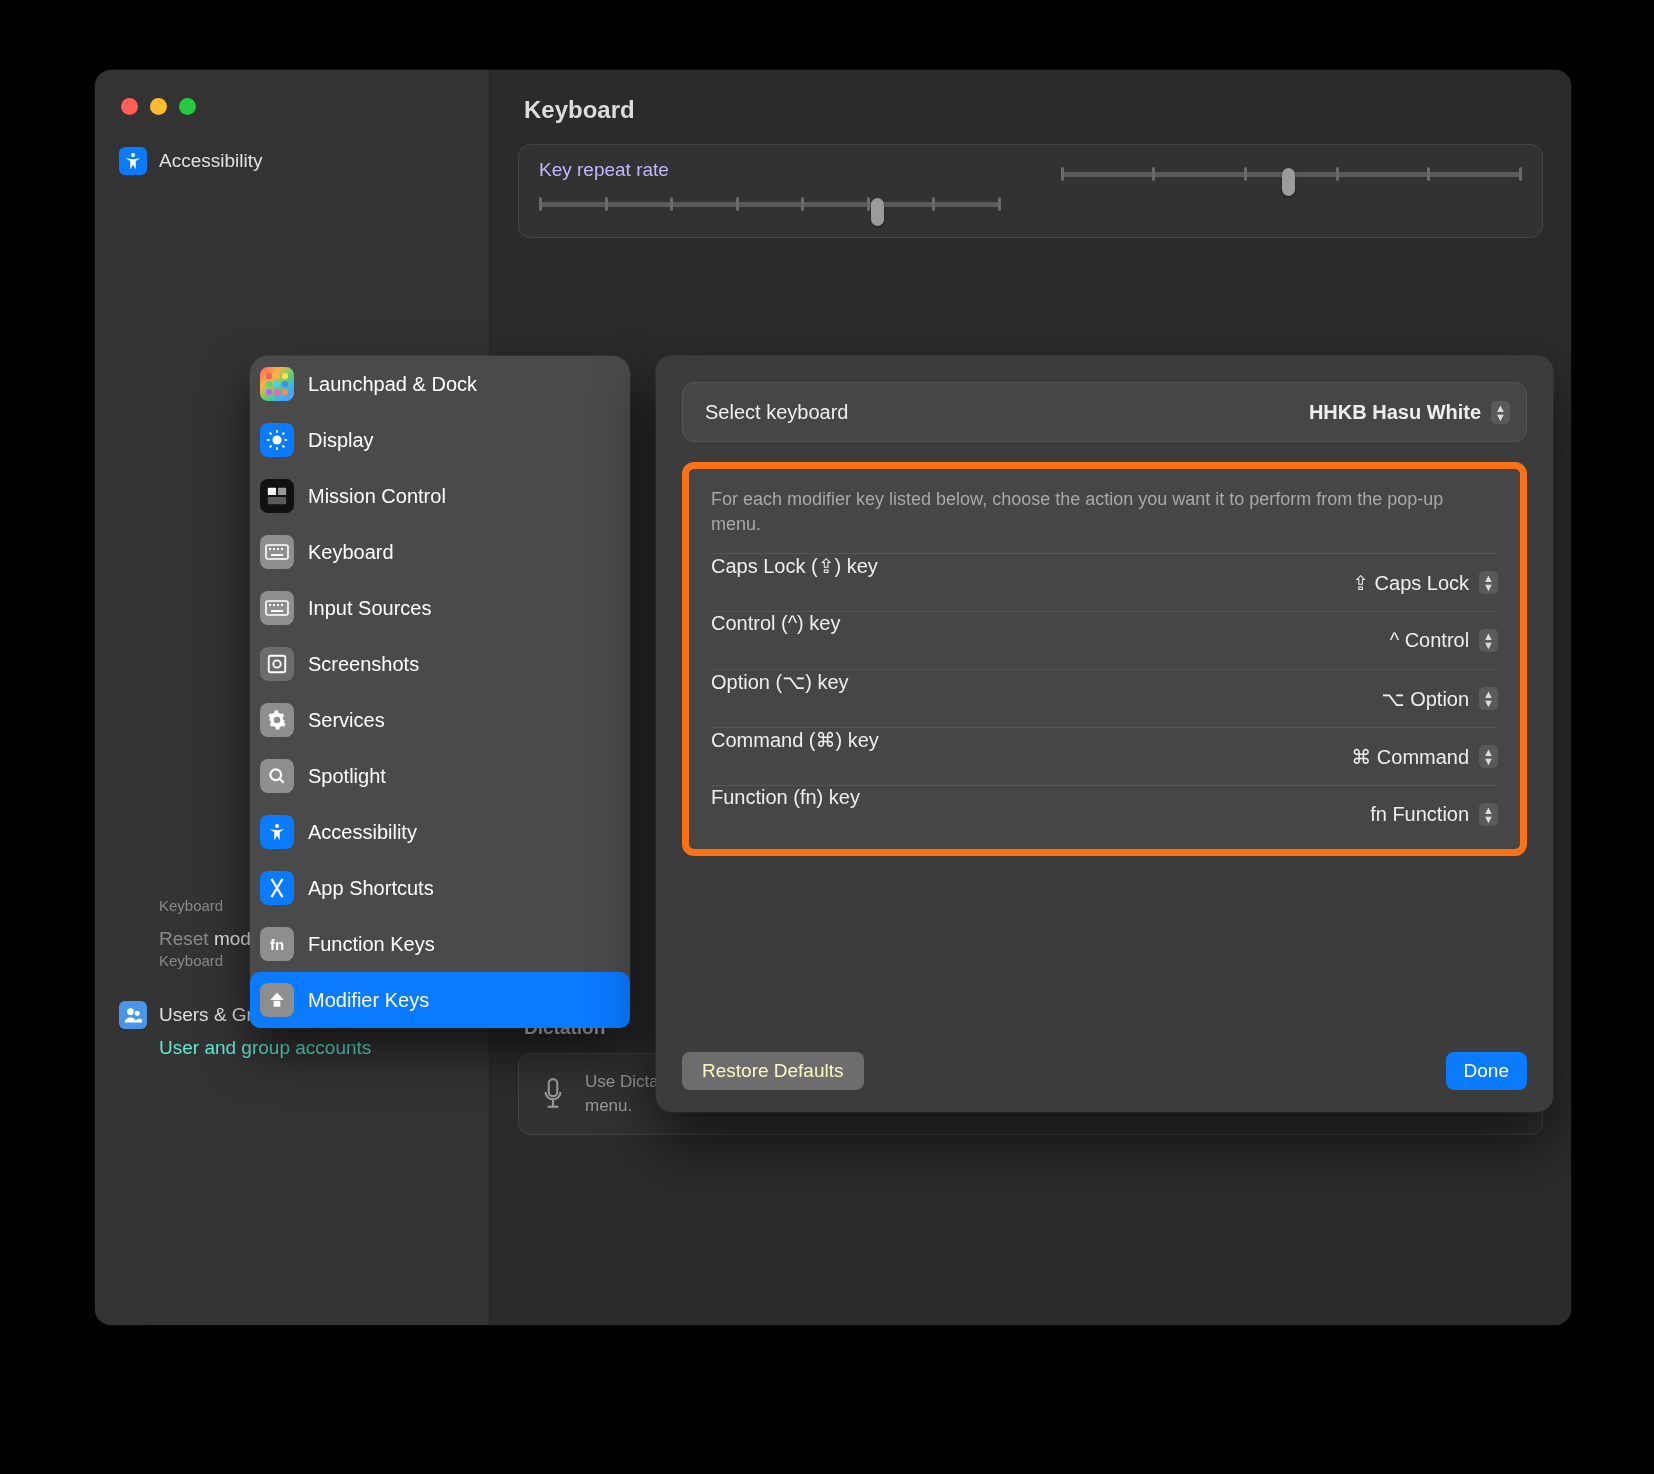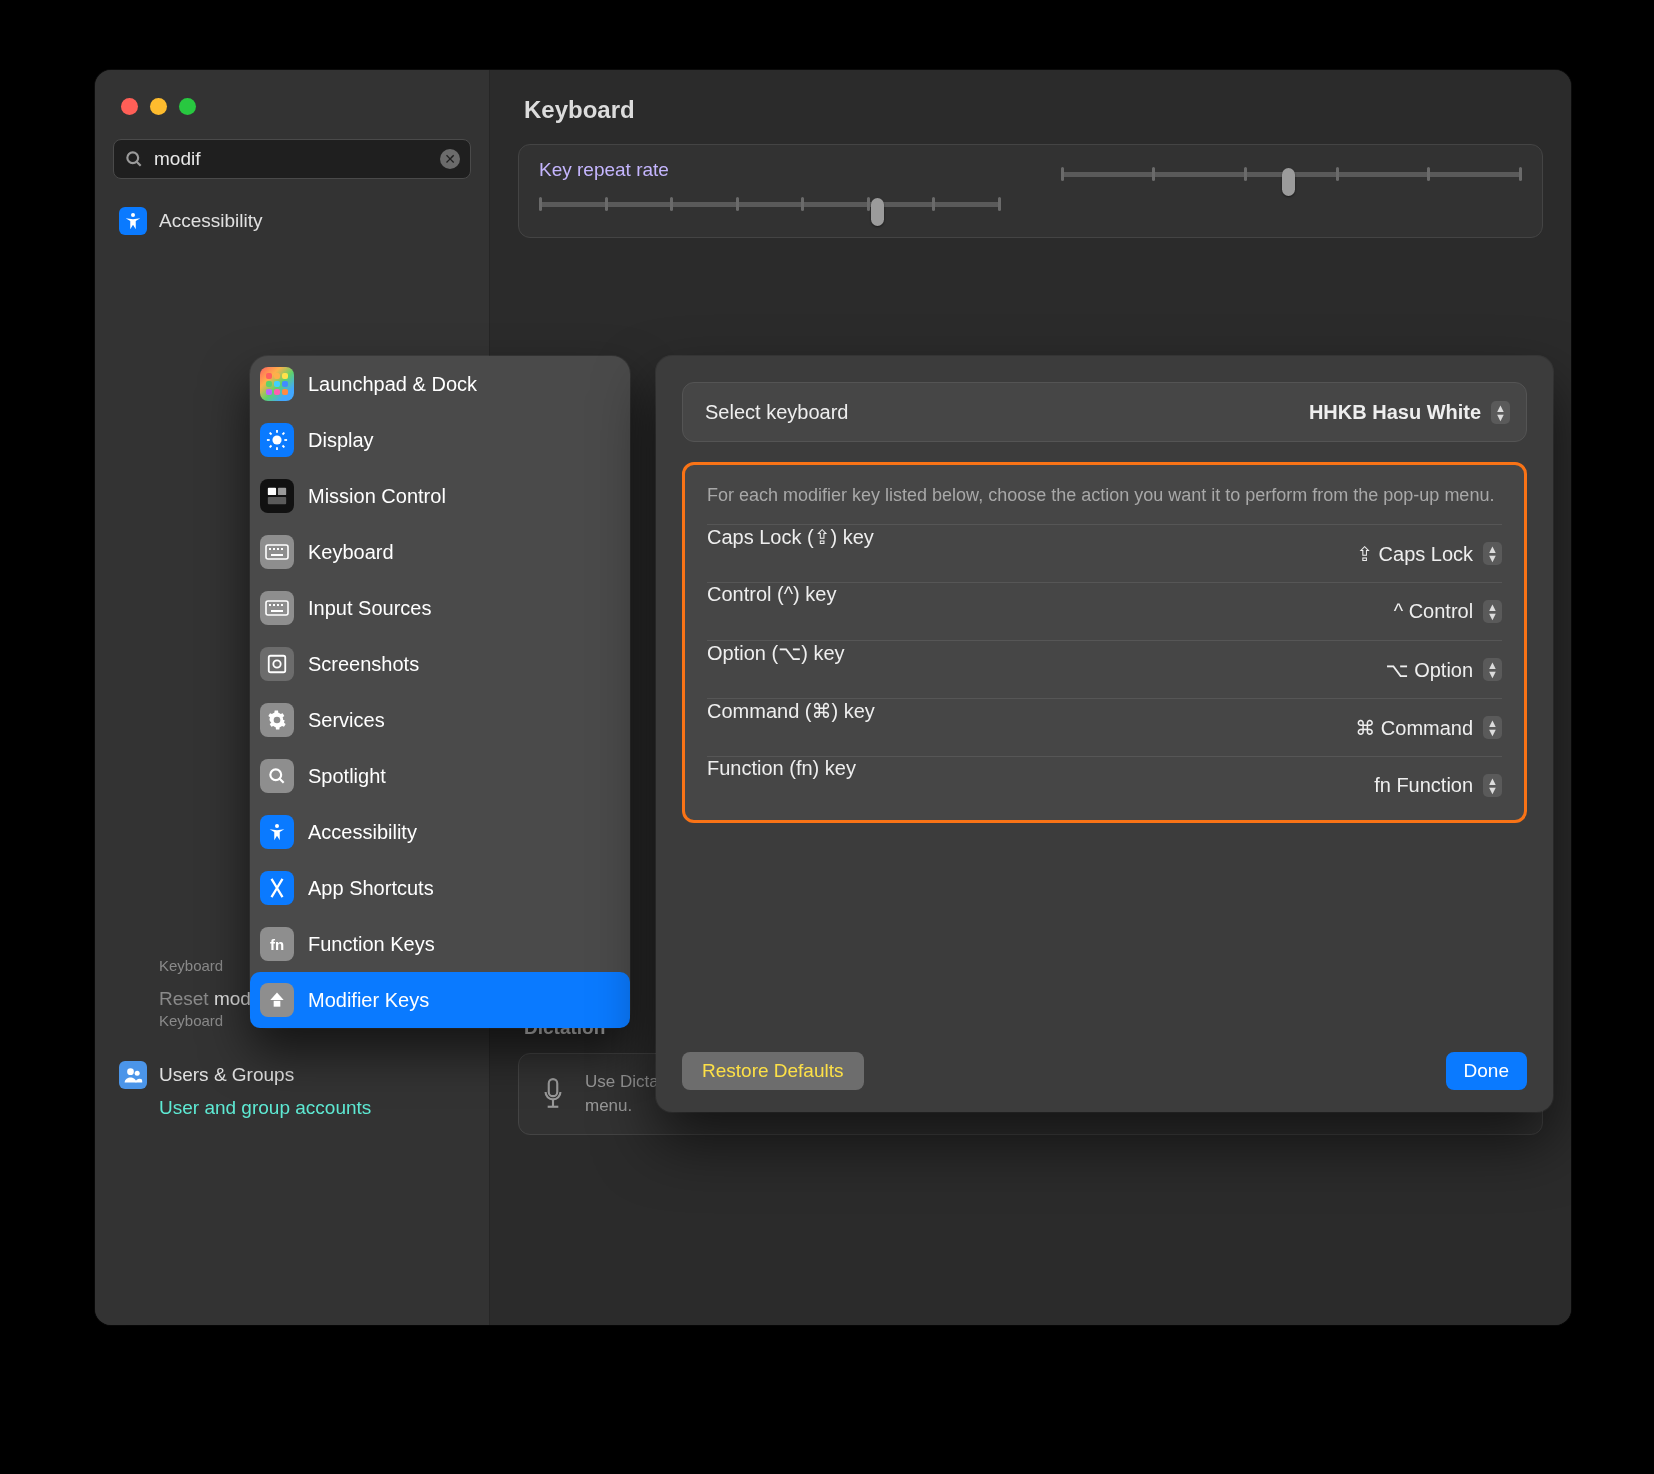--- a/index.html
+++ b/index.html
@@ -117,33 +117,33 @@
     height:60px; display:flex; align-items:center; justify-content:space-between;
     padding:0 16px 0 22px; margin-bottom:20px;
   }
   .sel-kbd-row span.lab { color:#eee; font-size:20px; }
   .sel-kbd-right { display:flex; align-items:center; gap:10px; color:#eee; font-size:20px; font-weight:600; }
   .updown {
     color:#dcdcdc; font-size:11px; line-height:8px; display:flex; flex-direction:column; gap:1px;
     background:#5a5a5a; padding:3px 4px; border-radius:5px;
   }
   .mod-group {
-    background:#464646; border:3px solid #f97316; border-radius:12px;
+    background:#464646; border:7px solid #f97316; border-radius:12px;
     padding:18px 22px 6px 22px; margin-bottom:auto;
   }
   .mod-help { color:#a8a8a8; font-size:18px; line-height:1.4; margin-bottom:16px; }
   .mod-row {
     display:flex; justify-content:space-between;
     height:58px; border-top:1px solid #565656;
   }
   .mod-row span.lab { color:#eee; font-size:20px; }
   .mod-val { display:flex; align-items:center; gap:10px; color:#eee; font-size:20px; }
   .sheet-footer { display:flex; justify-content:space-between; align-items:center; margin-top:18px; }
   .btn-gray {
-    background:#6d6d6d; color:#fde047; font-size:19px; border:none;
+    background:#6d6d6d; color:#fef9c3; font-size:19px; border:none;
     padding:8px 20px; border-radius:8px; cursor:pointer;
   }
   .btn-blue {
     background:#0a7aff; color:#fff; font-size:19px; border:none; font-weight:500;
     padding:8px 18px; border-radius:8px; cursor:pointer;
   }
   svg { display:block; }
   .sym { font-family: -apple-system, "SF Pro Text", "Arial Unicode MS", sans-serif; }
 </style>
 </head>
@@ -152,30 +152,20 @@
 <div class="frame">
 <div class="window">
 
   <div class="sidebar">
     <div class="traffic">
       <div class="tl red"></div>
       <div class="tl yel"></div>
       <div class="tl grn"></div>
     </div>
 
-    <div class="search">
-      <span class="search-icon">
-        <svg viewBox="0 0 24 24" width="20" height="20" fill="none" stroke="currentColor" stroke-width="2.6">
-              <circle cx="10.5" cy="10.5" r="6.5"></circle>
-              <line x1="20" y1="20" x2="15.2" y2="15.2"></line>
-            </svg>
-      </span>
-      <input value="modif" style="">
-      <span class="clear-btn">✕</span>
-    </div>
 
     <div class="bg-result-list">
       <div class="bg-row">
         <span class="bg-icon ic-accessrow">
           <svg viewBox="0 0 24 24" width="22" height="22" fill="#fff">
                 <circle cx="12" cy="12" r="11" fill="#fff" opacity="0"></circle>
                 <circle cx="12" cy="5.5" r="2.2"></circle>
                 <path d="M4 9l8 1 8-1-5 3v9l-3-5-3 5v-9z"></path>
               </svg>
         </span>

